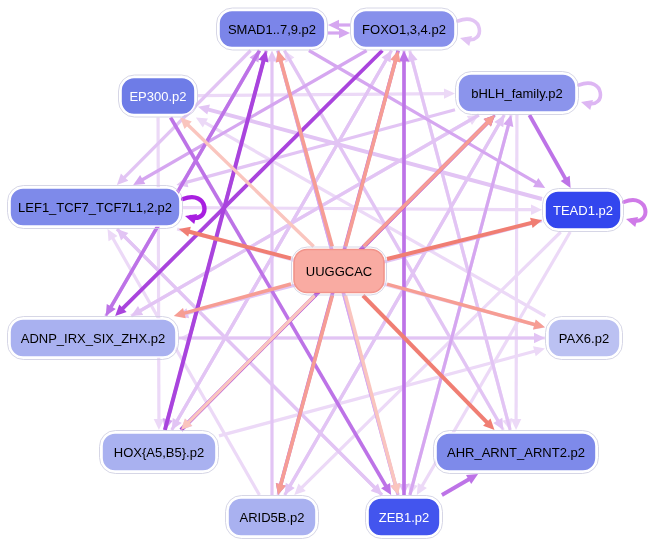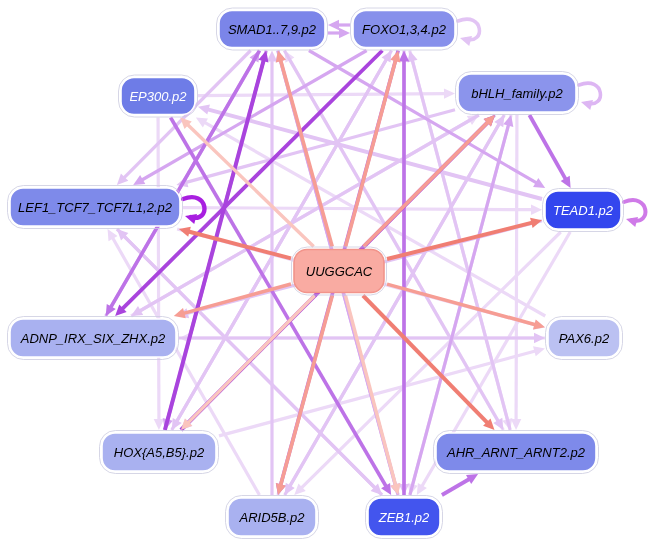--- a/index.html
+++ b/index.html
@@ -7,21 +7,20 @@
     padding: 0;
     background: #ffffff;
     font-family: "Liberation Sans", sans-serif;
   }
   .canvas-wrap {
     position: relative;
     width: 654px;
     height: 548px;
     background: #ffffff;
     overflow: hidden;
-    font-style: italic;
   }
   svg { display: block; }
   .node-label {
     font-family: "Liberation Sans", sans-serif;
     font-size: 13px;
     pointer-events: none;
   }
 </style>
 </head>
 <body>

